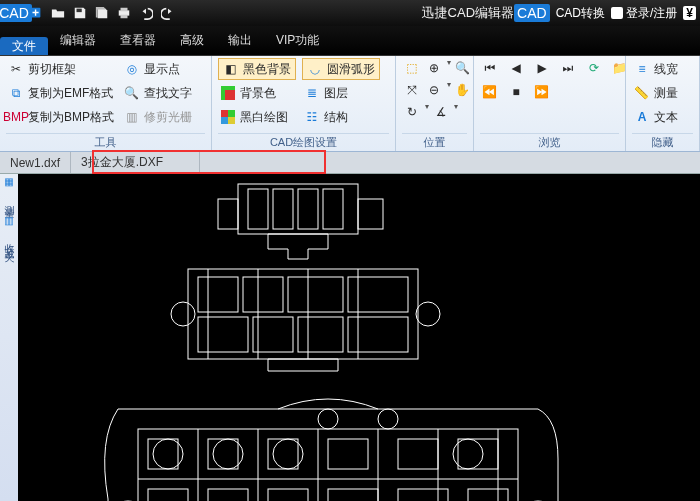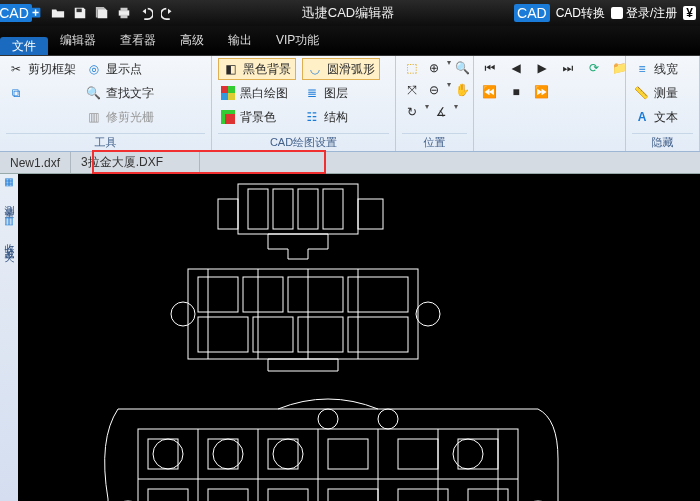--- a/index.html
+++ b/index.html
@@ -1,21 +1,21 @@
 <!DOCTYPE html>
 <html><head>
 <meta charset="utf-8">
 <style>
   * { box-sizing: border-box; margin: 0; padding: 0; }
   html, body { width: 700px; height: 501px; overflow: hidden; font-family: "Microsoft YaHei", sans-serif; background: #000; }
   .titlebar { height: 26px; background: linear-gradient(#2a2a2a,#0d0d0d); display: flex; align-items: center; color: #eee; font-size: 12px; }
   .titlebar .qat { display: flex; gap: 2px; padding: 0 4px; align-items: center; }
   .qat-btn { width: 20px; height: 20px; display: flex; align-items: center; justify-content: center; color: #eee; font-size: 14px; border-radius: 2px; }
   .qat-btn svg { width: 14px; height: 14px; }
-  .titlebar .title { flex: 1; text-align: center; font-size: 13px; }
+  .titlebar .title { flex: 1; text-align: right; font-size: 13px; }
   .titlebar .right { display: flex; align-items: center; gap: 6px; padding-right: 4px; }
   .cad-badge { background: #1a7bd8; color: #fff; font-size: 14px; font-weight: normal; padding: 1px 3px; border-radius: 2px; }
   .titlebar .right .link { color: #fff; font-size: 12px; display: flex; align-items: center; gap: 3px; }
   .menubar { height: 30px; background: linear-gradient(#111,#000); display: flex; align-items: stretch; border-bottom: 1px solid #333; }
   .menubar .tab { padding: 0 12px; display: flex; align-items: center; color: #ddd; font-size: 12px; }
   .menubar .tab.active { background: #1a6ac0; color: #fff; border-radius: 3px 3px 0 0; margin-top: 11px; padding-top:0;}
   .ribbon { height: 96px; background: linear-gradient(#f4f7fb,#e3ecf7); display: flex; border-bottom: 1px solid #9db6d4; }
   .ribbon-group { border-right: 1px solid #bccde0; display: flex; flex-direction: column; padding: 2px 6px 0 6px; }
   .ribbon-group .body { flex: 1; display: flex; gap: 6px; }
   .ribbon-group .label { text-align: center; font-size: 11px; color: #405f89; padding: 1px 0; border-top: 1px solid #c7d7e8; }
@@ -112,20 +112,25 @@
 <div class="ribbon">
   <div class="ribbon-group" style="width:212px">
     <div class="body">
       <div class="rcol">
         <div class="rbtn">
             <span class="ic">✂</span>
             <span>剪切框架</span>
           </div>
         <div class="rbtn">
             <span class="ic" style="color:#1a7bd8">⧉</span>
+            <span>复制为EMF格式</span>
+          </div>
+        <div class="rbtn">
+            <span class="ic" style="color:#c03">BMP</span>
+            <span>复制为BMP格式</span>
           </div>
       </div>
       <div class="rcol">
         <div class="rbtn">
             <span class="ic" style="color:#1a7bd8">◎</span>
             <span>显示点</span>
           </div>
         <div class="rbtn">
             <span class="ic" style="color:#1a7bd8">🔍</span>
             <span>查找文字</span>
@@ -138,40 +143,40 @@
     </div>
     <div class="label">工具</div>
   </div>
 
   <div class="ribbon-group" style="width:184px">
     <div class="body">
       <div class="rcol">
         <div class="rbtn toggle">
             <span class="ic">◧</span>
             <span>黑色背景</span>
+          </div>
+        <div class="rbtn">
+            <span class="ic">
+              <svg width="14" height="14">
+                <rect width="14" height="14" fill="#3c3"></rect>
+                <rect x="4" y="4" width="10" height="10" fill="#d33"></rect>
+              </svg>
+            </span>
+            <span>背景色</span>
           </div>
         <div class="rbtn">
             <span class="ic">
               <svg width="14" height="14">
                 <rect width="7" height="7" fill="#d33"></rect>
                 <rect x="7" width="7" height="7" fill="#3c3"></rect>
                 <rect y="7" width="7" height="7" fill="#39d"></rect>
                 <rect x="7" y="7" width="7" height="7" fill="#dc3"></rect>
               </svg>
             </span>
             <span>黑白绘图</span>
-          </div>
-        <div class="rbtn">
-            <span class="ic">
-              <svg width="14" height="14">
-                <rect width="14" height="14" fill="#3c3"></rect>
-                <rect x="4" y="4" width="10" height="10" fill="#d33"></rect>
-              </svg>
-            </span>
-            <span>背景色</span>
           </div>
       </div>
       <div class="rcol">
         <div class="rbtn toggle">
             <span class="ic" style="color:#1a7bd8">◡</span>
             <span>圆滑弧形</span>
           </div>
         <div class="rbtn">
             <span class="ic" style="color:#1a7bd8">≣</span>
             <span>图层</span>
@@ -222,20 +227,21 @@
           <span class="iconbtn" style="color:#2a7">⟳</span>
           <span class="iconbtn" style="color:#e0a000">📁</span>
         </div>
         <div style="display:flex;gap:6px">
           <span class="iconbtn">⏪</span>
           <span class="iconbtn">■</span>
           <span class="iconbtn">⏩</span>
         </div>
       </div>
     </div>
+    <div class="label">浏览</div>
   </div>
 
   <div class="ribbon-group" style="flex:1">
     <div class="body">
       <div class="rcol">
         <div class="rbtn">
             <span class="ic" style="color:#1a7bd8">≡</span>
             <span>线宽</span>
           </div>
         <div class="rbtn">

